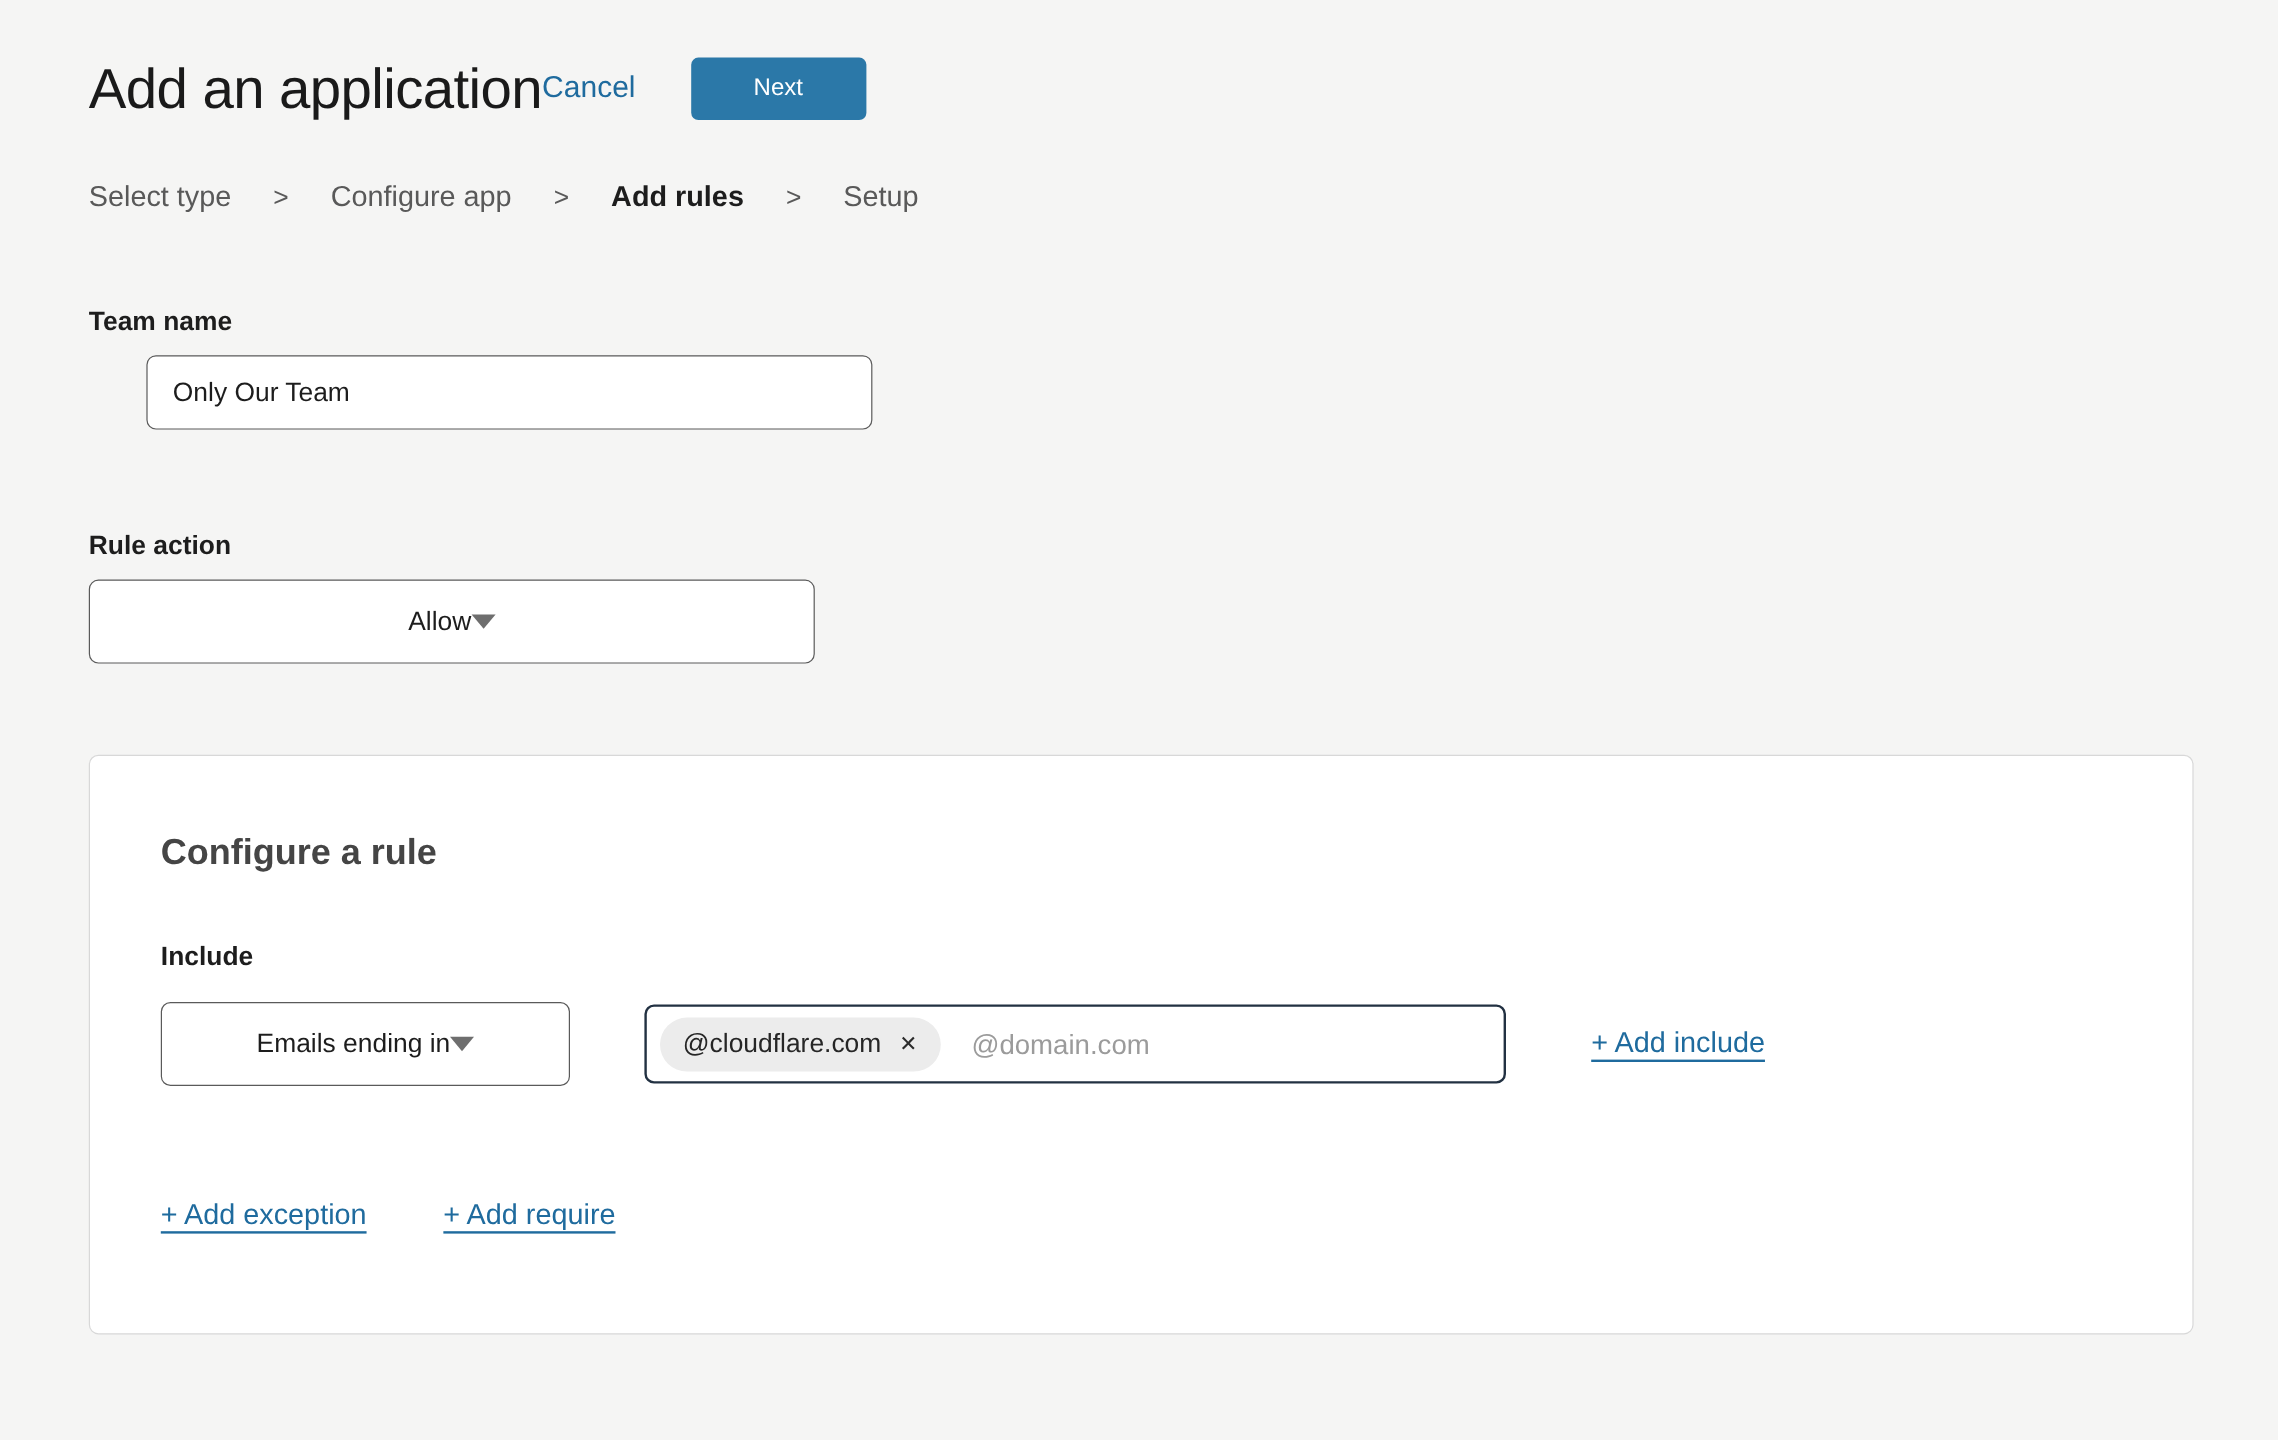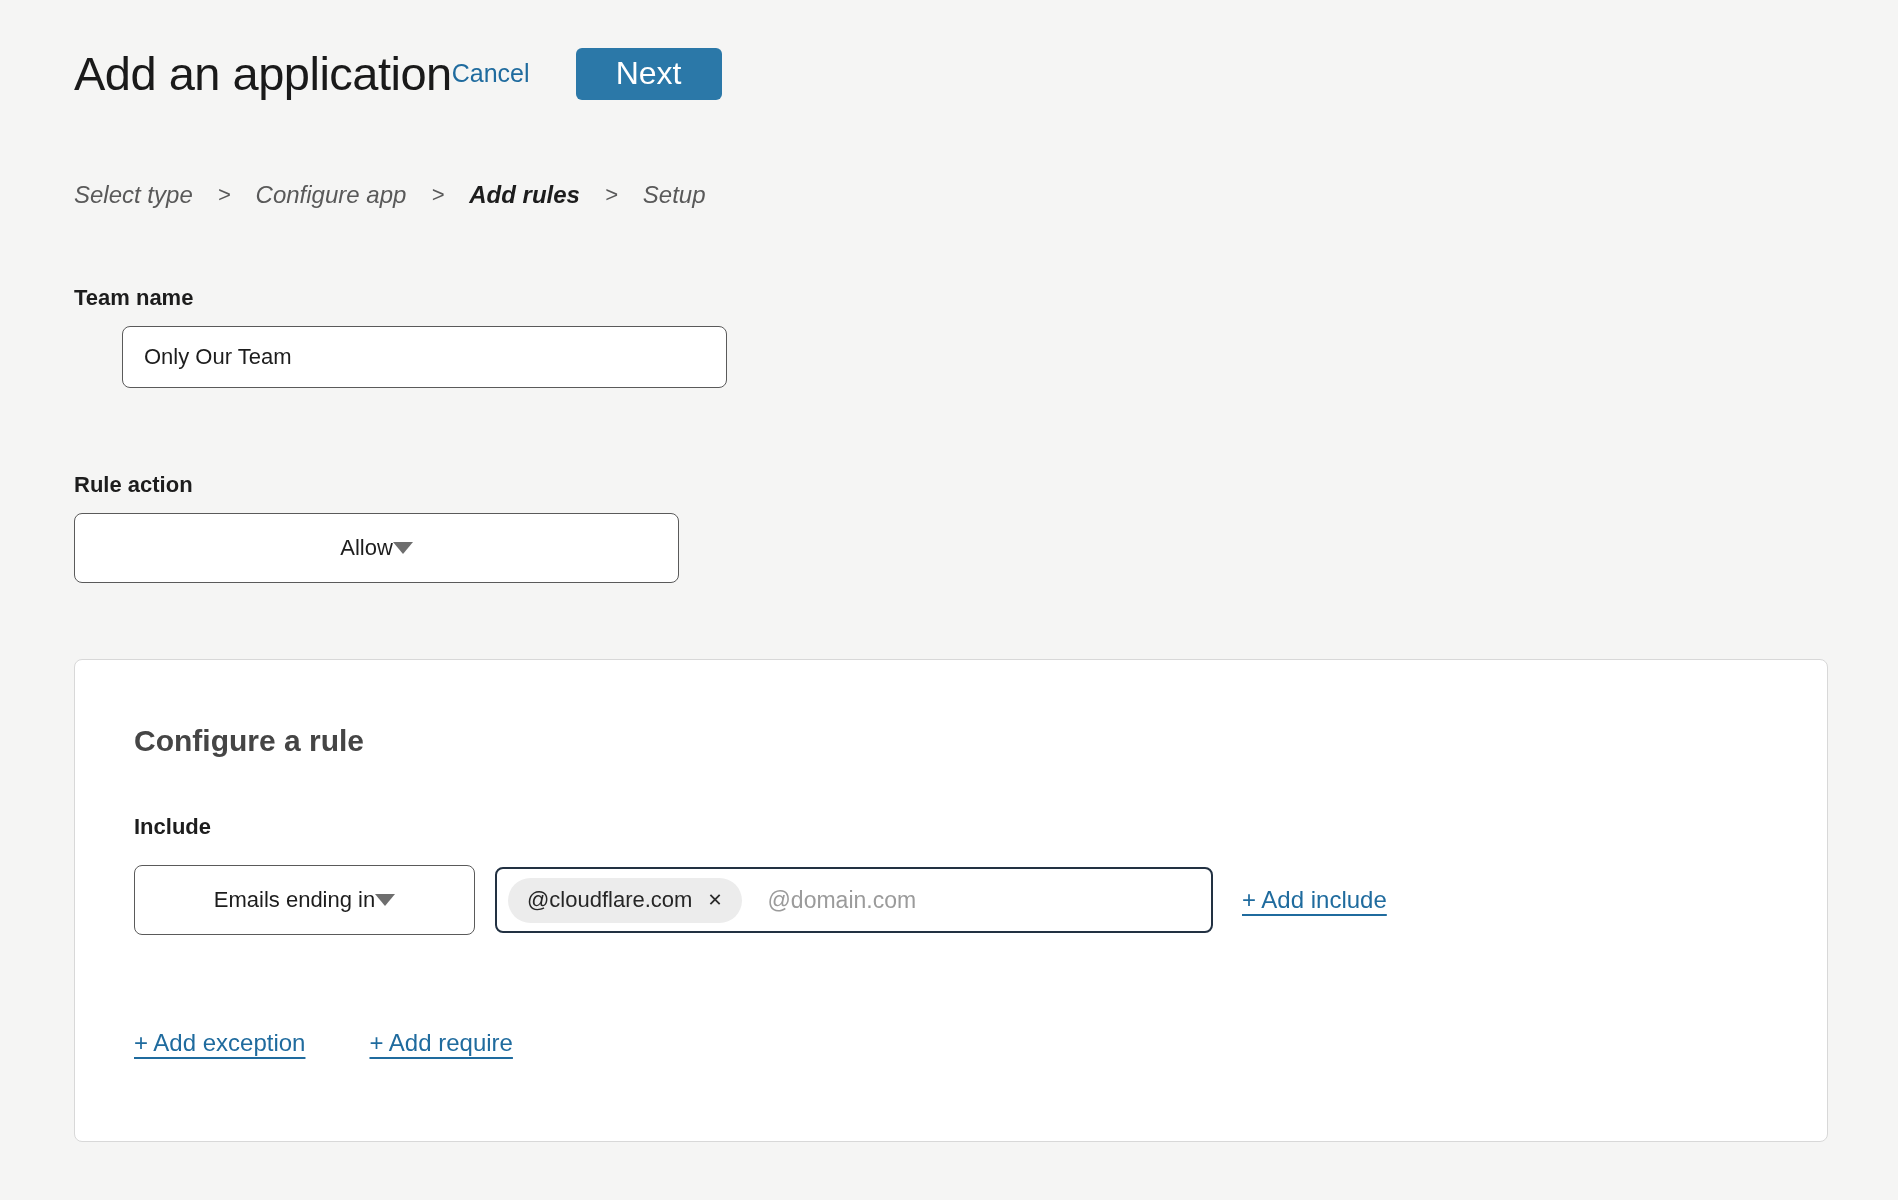--- a/index.html
+++ b/index.html
@@ -31,38 +31,37 @@
     font-weight: 300;
     letter-spacing: -0.5px;
     color: #1a1a1a;
     margin: 0;
   }
   .header-actions { display: flex; align-items: center; gap: 46px; }
   .cancel-link { color: var(--accent-link); font-size: 25px; cursor: pointer; }
   .next-button {
     background: var(--accent-button);
     color: #ffffff;
-    font-size: 32px;
+    font-size: 20px;
     font-family: inherit;
     border: none;
     border-radius: 6px;
     width: 146px;
     height: 52px;
     cursor: pointer;
   }
 
   
   .breadcrumb {
-    margin-top: 80px;
-    display: flex;
-    align-items: center;
-    gap: 25px;
+    margin-top: 50px;
+    display: flex;
+    align-items: center;
+    gap: 35px;
     font-size: 24px;
     color: var(--text-gray);
-    font-style: italic;
   }
   .crumb { cursor: pointer; }
   .crumb.active { font-weight: bold; color: var(--text-dark); cursor: default; }
   .crumb-sep { color: var(--text-gray); font-size: 22px; }
 
   
   .field-label { font-size: 22px; font-weight: bold; color: var(--text-dark); }
   .rule-name-label { margin-top: 76px; }
   .rule-action-label { margin-top: 84px; }
   .text-input {
@@ -105,21 +104,21 @@
   .rule-card {
     margin-top: 76px;
     width: 1754px;
     background: #ffffff;
     border: 1px solid var(--card-border);
     border-radius: 8px;
     padding: 64px 59px 84px 59px;
   }
   .card-title { font-size: 30px; font-weight: bold; color: #454545; margin: 0; }
   .include-label { margin-top: 56px; }
-  .include-row { display: flex; align-items: center; margin-top: 25px; }
+  .include-row { display: flex; align-items: center; margin-top: 25px; gap: 42px; }
   .include-select { width: 341px; margin-top: 0; flex: none; }
   .tag-input {
     margin-left: 20px;
     width: 718px;
     height: 66px;
     background: #ffffff;
     border: 2px solid var(--tag-input-border);
     border-radius: 8px;
     display: flex;
     align-items: center;

